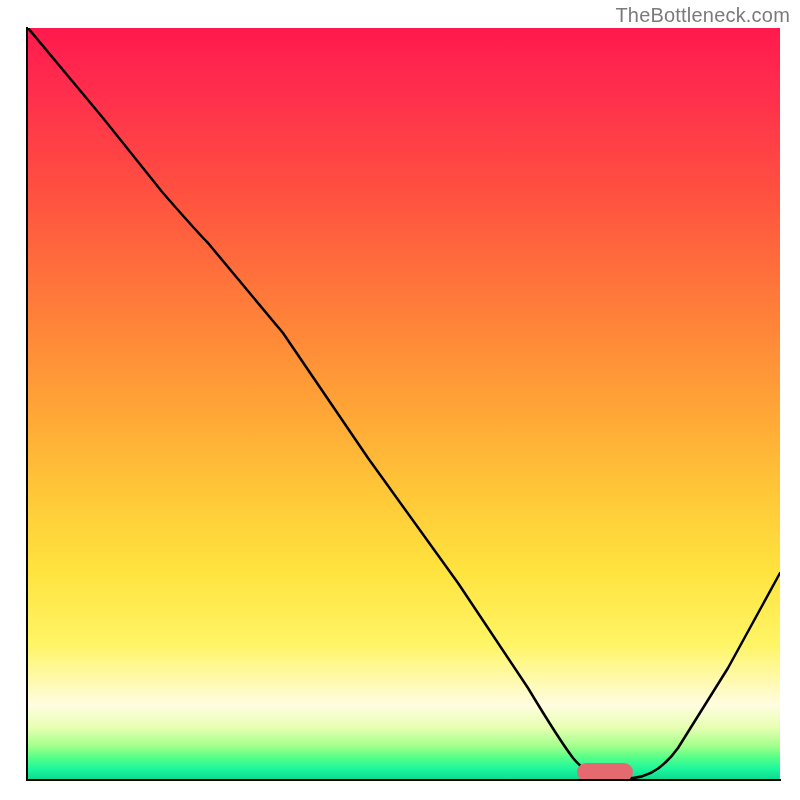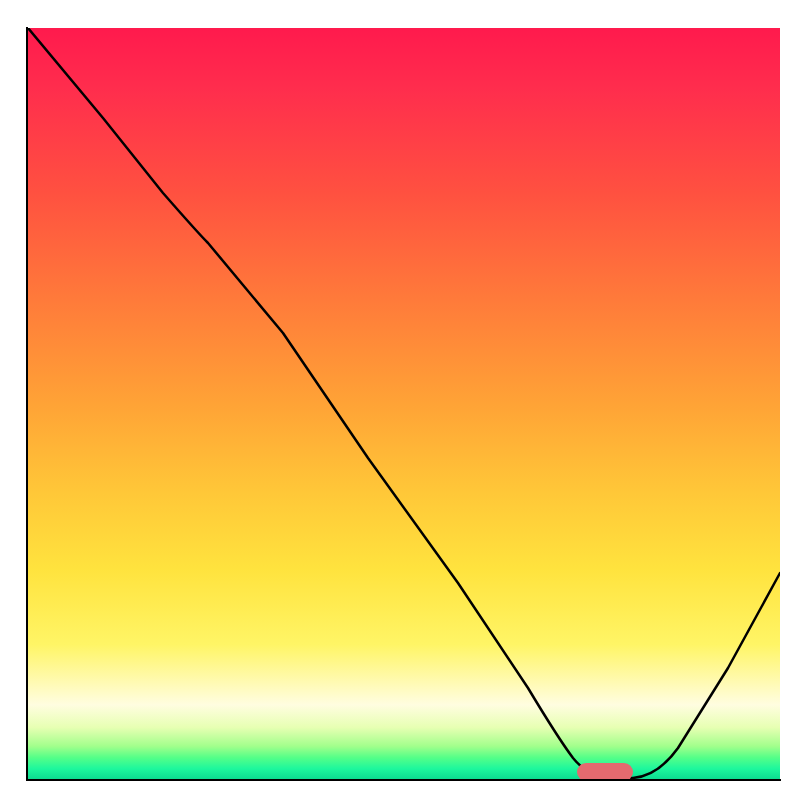--- a/index.html
+++ b/index.html
@@ -114,13 +114,14 @@
                L 700 640
                L 752 545"></path>
     </svg>
 
     <div class="marker" style="left:549px; width:56px; top:735px;"></div>
   </div>
 
   <div class="axis-line axis-y"></div>
   <div class="axis-line axis-x"></div>
 
+  <div class="watermark">TheBottleneck.com</div>
 </div>
 
 </body></html>

